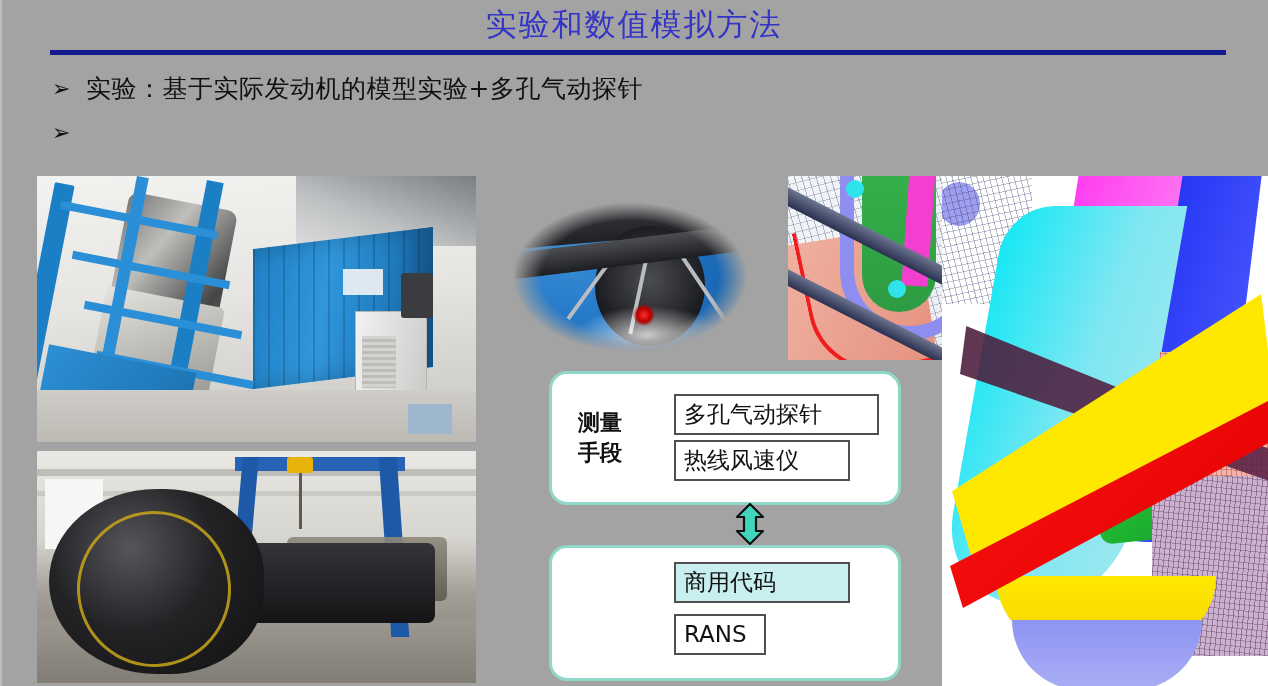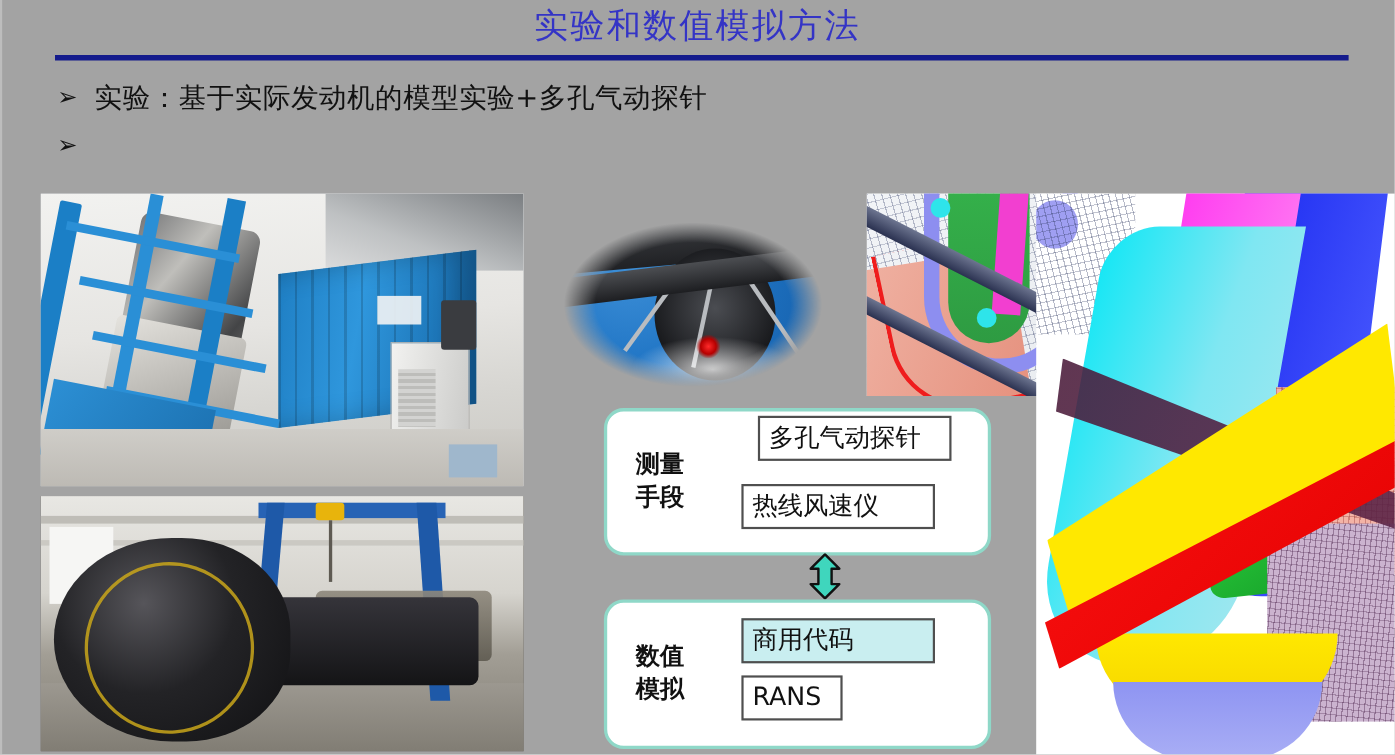--- a/index.html
+++ b/index.html
@@ -198,21 +198,21 @@
   .grp-label{
     position:absolute;left:26px;top:50%;transform:translateY(-50%);
     width:70px;text-align:left;
     font-size:22px;line-height:30px;font-weight:bold;color:#111;
   }
   .item{
     position:absolute;border:2px solid #4f4f4f;background:#fff;
     font-size:23px;line-height:37px;color:#111;
     padding:0 8px;box-sizing:border-box;white-space:nowrap;
   }
-  #item-probe{left:122px;top:4px;width:176px;height:41px;margin-left:15px;}
+  #item-probe{left:122px;top:20px;width:205px;height:41px;}
   #item-hotwire{left:122px;top:66px;width:176px;height:41px;}
   #item-code{left:122px;top:14px;width:176px;height:41px;background:#c9eef0;}
   #item-rans{left:122px;top:66px;width:92px;height:41px;}
 
   .arrow{position:absolute;left:735px;top:503px;width:30px;height:42px;}
 
   
   .edge-left{position:absolute;left:0;top:0;width:2px;height:686px;background:#d8d8d8;opacity:.5;}
 </style>
 </head>
@@ -328,21 +328,17 @@
     <div class="item" id="item-hotwire">热线风速仪</div>
   </div>
 
   <div class="arrow">
     <svg width="30" height="42" viewBox="0 0 30 42" xmlns="http://www.w3.org/2000/svg">
       <polygon points="15,1 28,14 21,14 21,28 28,28 15,41 2,28 9,28 9,14 2,14" fill="#3fd6bd" stroke="#111111" stroke-width="2.2" stroke-linejoin="round"></polygon>
     </svg>
   </div>
 
   <div class="grp" id="grp-sim">
-    <div class="grp-label">
-      <div>数值</div>
-      <div>模拟</div>
-    </div>
     <div class="item" id="item-rans">RANS</div>
     <div class="item" id="item-code">商用代码</div>
   </div>
 
 </div>
 
 </body></html>

